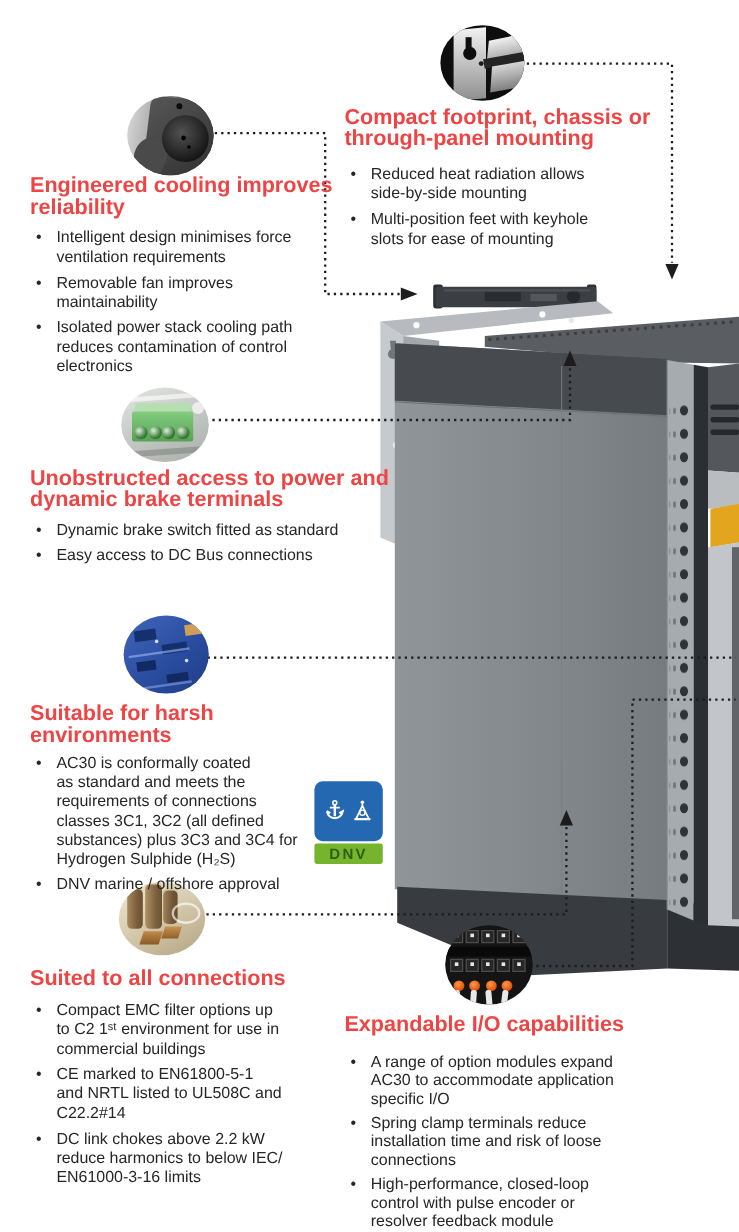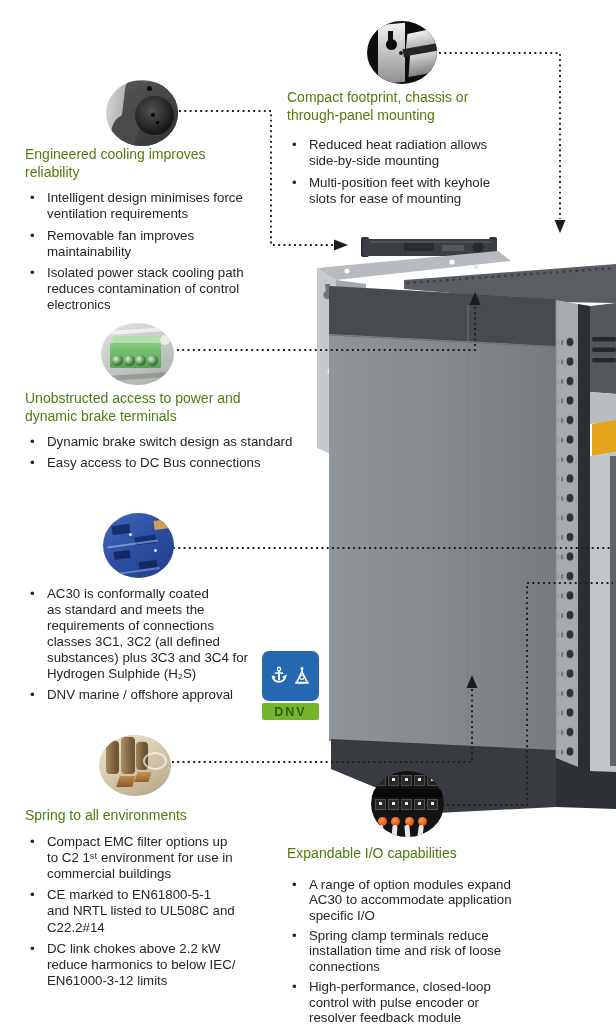--- a/index.html
+++ b/index.html
@@ -6,22 +6,22 @@
   .canvas{position:relative;width:616px;height:1027px;background:#ffffff;overflow:hidden;
           font-family:"Liberation Sans", sans-serif;color:#262626;}
 
   
   .layer{position:absolute;left:0;top:0;width:616px;height:1027px;}
   #drive-svg{z-index:1;}
   #lines-svg{z-index:3;pointer-events:none;}
 
   
   .feature{position:absolute;z-index:5;}
-  .feature h3{margin:0 0 9px 0;font-size:14px;line-height:17.6px;font-weight:normal;
-              color:#4d7c0f;white-space:pre-line;}
+  .feature h3{margin:0 0 9px 0;font-size:18px;line-height:17.6px;font-weight:bold;
+              color:#ef4444;white-space:pre-line;}
   .feature ul{margin:0;padding:0;list-style:none;}
   .feature li{position:relative;margin:0 0 5px 0;padding-left:22px;font-size:13.3px;
               line-height:16.2px;white-space:pre-line;}
   .feature li::before{content:"\2022";position:absolute;left:5px;top:0;}
   #sec-cooling{left:25px;top:146px;width:270px;}
   #sec-mounting{left:287px;top:89px;width:280px;}
   #sec-mounting h3{margin-bottom:13px;}
   #sec-access{left:25px;top:390px;width:330px;}
   #sec-access h3{margin-bottom:9px;}
   #sec-harsh{left:25px;top:586px;width:250px;}
@@ -313,49 +313,50 @@
 side-by-side mounting</li>
         <li>Multi-position feet with keyhole
 slots for ease of mounting</li>
       </ul>
   </section>
 
   <section class="feature" id="sec-access">
     <h3>Unobstructed access to power and
 dynamic brake terminals</h3>
     <ul>
-        <li>Dynamic brake switch design as standard</li>
+        <li>Dynamic brake switch fitted as standard</li>
         <li>Easy access to DC Bus connections</li>
       </ul>
   </section>
 
   <section class="feature" id="sec-harsh">
+    <h3>Suitable for harsh environments</h3>
     <ul>
         <li>AC30 is conformally coated
 as standard and meets the
 requirements of connections
 classes 3C1, 3C2 (all defined
 substances) plus 3C3 and 3C4 for
 Hydrogen Sulphide (H₂S)</li>
         <li>DNV marine / offshore approval</li>
       </ul>
   </section>
 
   <section class="feature" id="sec-env">
-    <h3>Spring to all environments</h3>
+    <h3>Suited to all connections</h3>
     <ul>
         <li>Compact EMC filter options up
 to C2 1ˢᵗ environment for use in
 commercial buildings</li>
         <li>CE marked to EN61800-5-1
 and NRTL listed to UL508C and
 C22.2#14</li>
         <li>DC link chokes above 2.2 kW
 reduce harmonics to below IEC/
-EN61000-3-12 limits</li>
+EN61000-3-16 limits</li>
       </ul>
   </section>
 
   <section class="feature" id="sec-io">
     <h3>Expandable I/O capabilities</h3>
     <ul>
         <li>A range of option modules expand
 AC30 to accommodate application
 specific I/O</li>
         <li>Spring clamp terminals reduce

